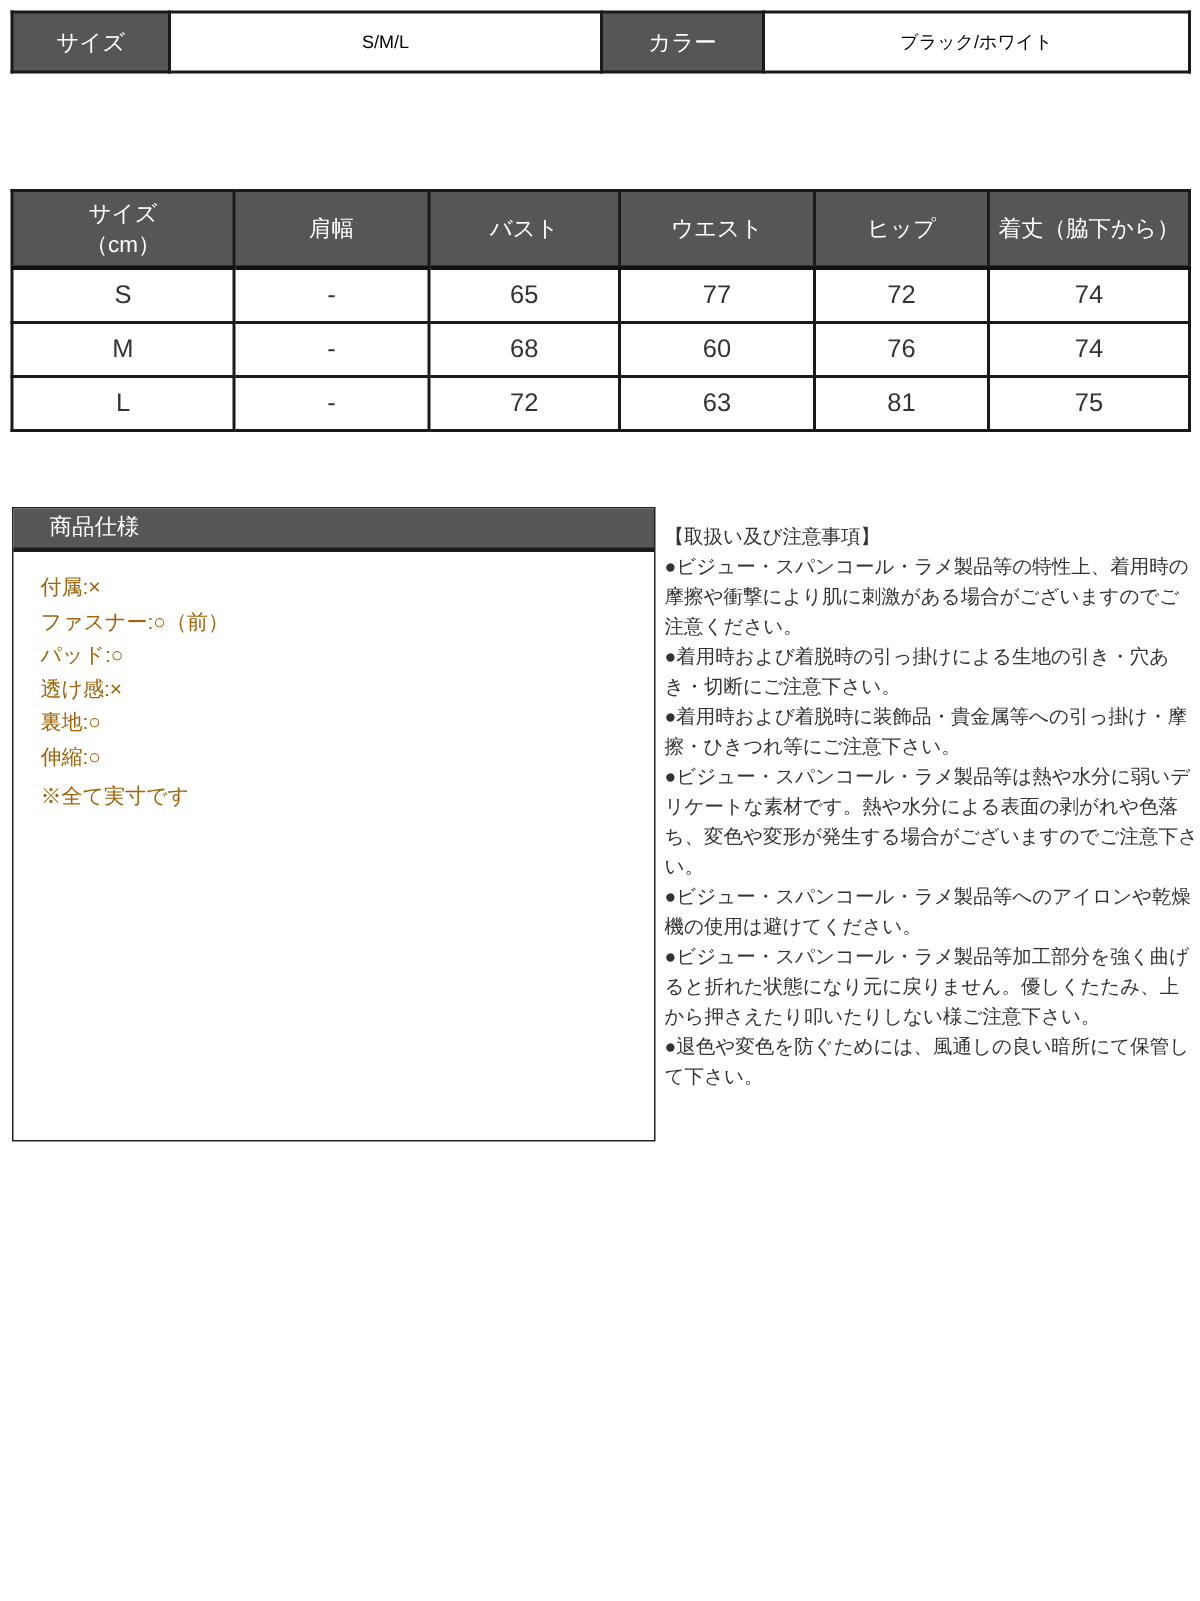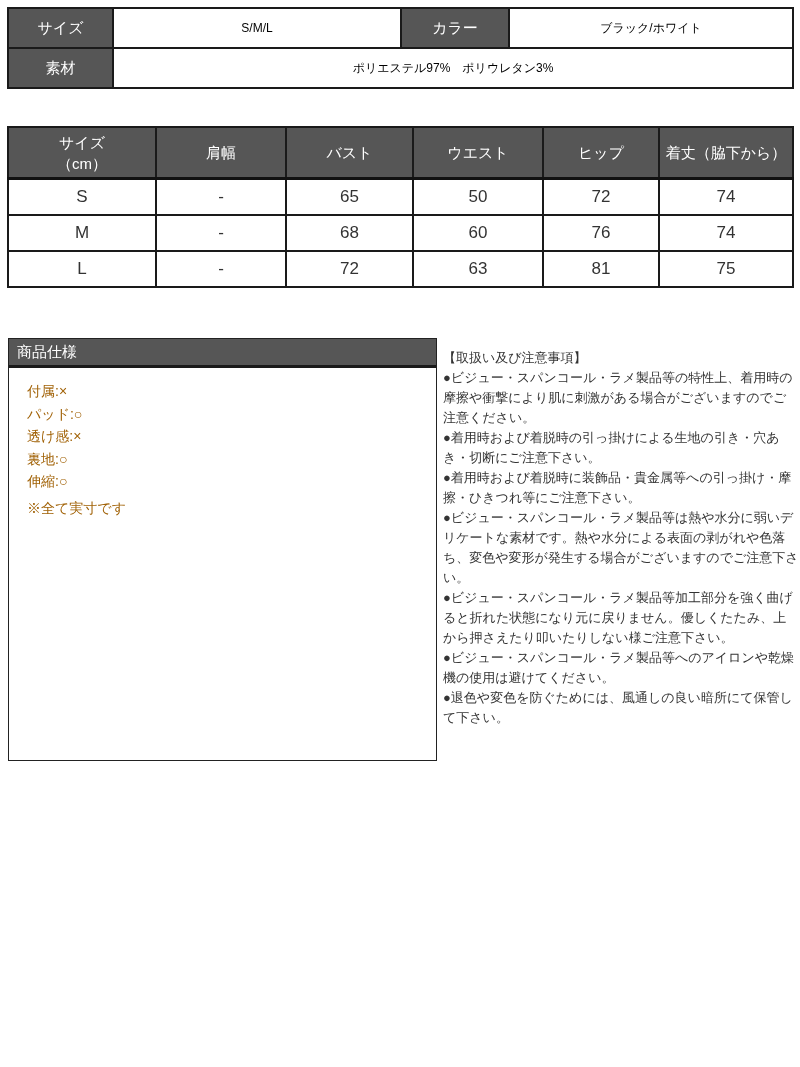--- a/index.html
+++ b/index.html
@@ -54,21 +54,21 @@
     position: absolute; left: 8px; top: 338px;
     width: 429px; height: 423px;
     border: 1px solid #222222;
     box-sizing: border-box;
     background: #ffffff;
   }
   .spec-box-header {
     background: #565656; color: #ffffff;
     font-size: 15px;
     height: 26px; line-height: 26px;
-    padding-left: 8px;
+    padding-left: 24px;
     border-bottom: 3px solid #1a1a1a;
   }
   .spec-box-body {
     padding: 12px 18px 0 18px;
     font-size: 14px; color: #a16207;
   }
   .spec-box-body p { margin: 0; line-height: 22.5px; }
   .spec-box-body p.spec-note { margin-top: 4px; }
 
   
@@ -89,24 +89,20 @@
       <col style="width:108px">
       <col style="width:284px">
     </colgroup>
   <tbody>
       <tr>
     <td class="dark-cell">サイズ</td>
     <td class="value-cell">S/M/L</td>
     <td class="dark-cell">カラー</td>
     <td class="value-cell">ブラック/ホワイト</td>
   </tr>
-  <tr>
-    <td class="dark-cell">素材</td>
-    <td class="value-cell" colspan="3">ポリエステル97%　ポリウレタン3%</td>
-  </tr>
 </tbody>
   </table>
 
 <table class="size-table">
   <colgroup>
       <col style="width:148px">
       <col style="width:130px">
       <col style="width:127px">
       <col style="width:130px">
       <col style="width:116px">
@@ -123,21 +119,21 @@
       <th>ウエスト</th>
       <th>ヒップ</th>
       <th>着丈（脇下から）</th>
     </tr>
   </thead>
   <tbody>
     <tr>
       <td>S</td>
       <td>-</td>
       <td>65</td>
-      <td>50</td>
+      <td>77</td>
       <td>72</td>
       <td>74</td>
     </tr>
     <tr>
       <td>M</td>
       <td>-</td>
       <td>68</td>
       <td>60</td>
       <td>76</td>
       <td>74</td>
@@ -150,30 +146,31 @@
       <td>81</td>
       <td>75</td>
     </tr>
   </tbody>
 </table>
 
 <div class="spec-box">
   <div class="spec-box-header">商品仕様</div>
   <div class="spec-box-body">
     <p>付属:×</p>
+    <p>ファスナー:○（前）</p>
     <p>パッド:○</p>
     <p>透け感:×</p>
     <p>裏地:○</p>
     <p>伸縮:○</p>
     <p class="spec-note">※全て実寸です</p>
   </div>
 </div>
 
 <div class="care-notes">
   <p>【取扱い及び注意事項】</p>
   <p>●ビジュー・スパンコール・ラメ製品等の特性上、着用時の摩擦や衝撃により肌に刺激がある場合がございますのでご注意ください。</p>
   <p>●着用時および着脱時の引っ掛けによる生地の引き・穴あき・切断にご注意下さい。</p>
   <p>●着用時および着脱時に装飾品・貴金属等への引っ掛け・摩擦・ひきつれ等にご注意下さい。</p>
   <p>●ビジュー・スパンコール・ラメ製品等は熱や水分に弱いデリケートな素材です。熱や水分による表面の剥がれや色落ち、変色や変形が発生する場合がございますのでご注意下さい。</p>
+  <p>●ビジュー・スパンコール・ラメ製品等へのアイロンや乾燥機の使用は避けてください。</p>
   <p>●ビジュー・スパンコール・ラメ製品等加工部分を強く曲げると折れた状態になり元に戻りません。優しくたたみ、上から押さえたり叩いたりしない様ご注意下さい。</p>
-  <p>●ビジュー・スパンコール・ラメ製品等へのアイロンや乾燥機の使用は避けてください。</p>
   <p>●退色や変色を防ぐためには、風通しの良い暗所にて保管して下さい。</p>
 </div>
 
 </body></html>

